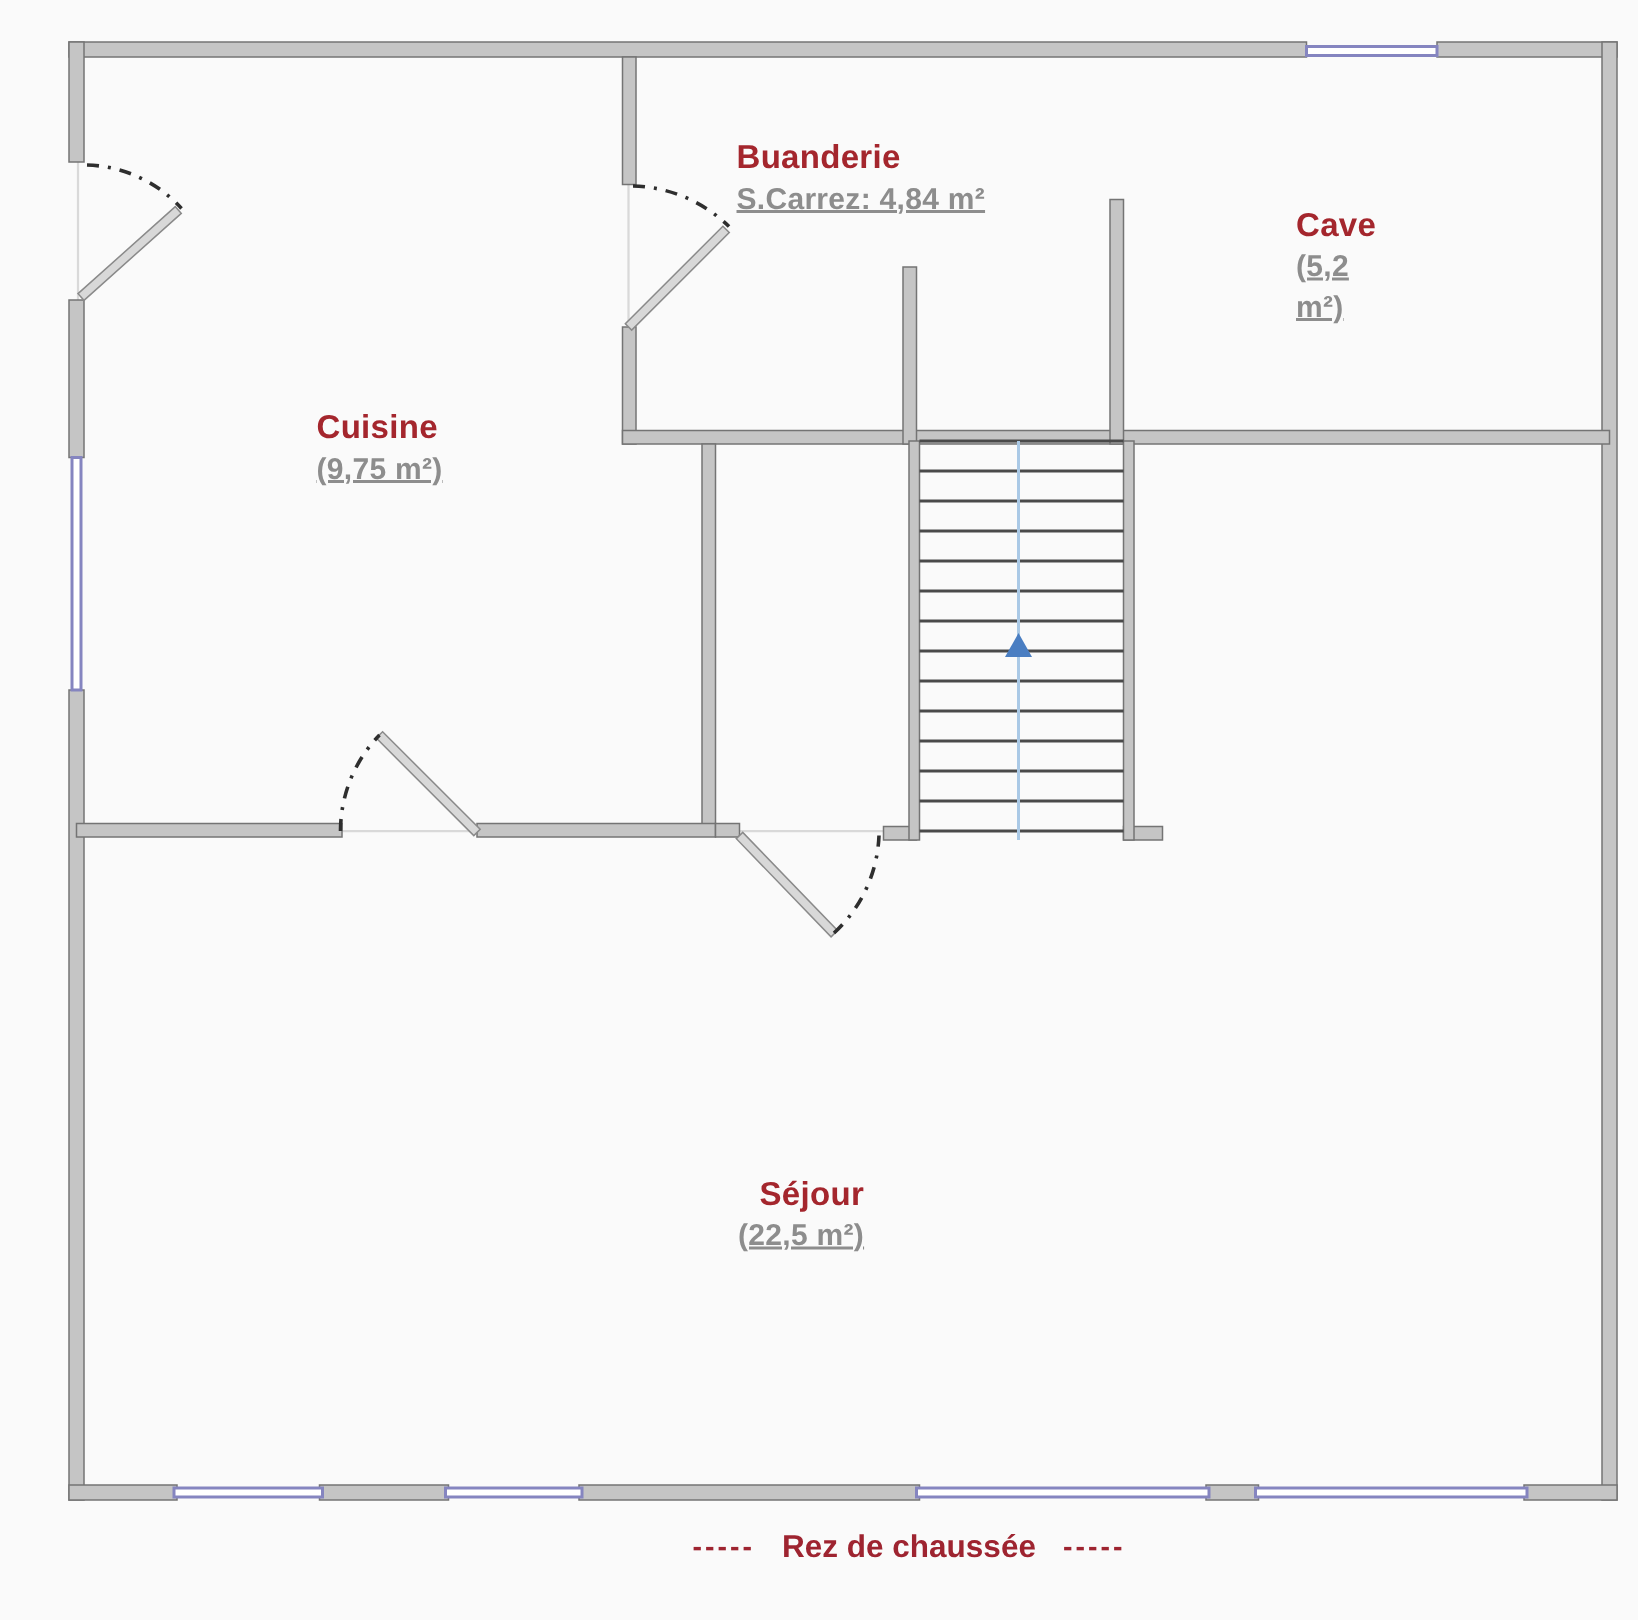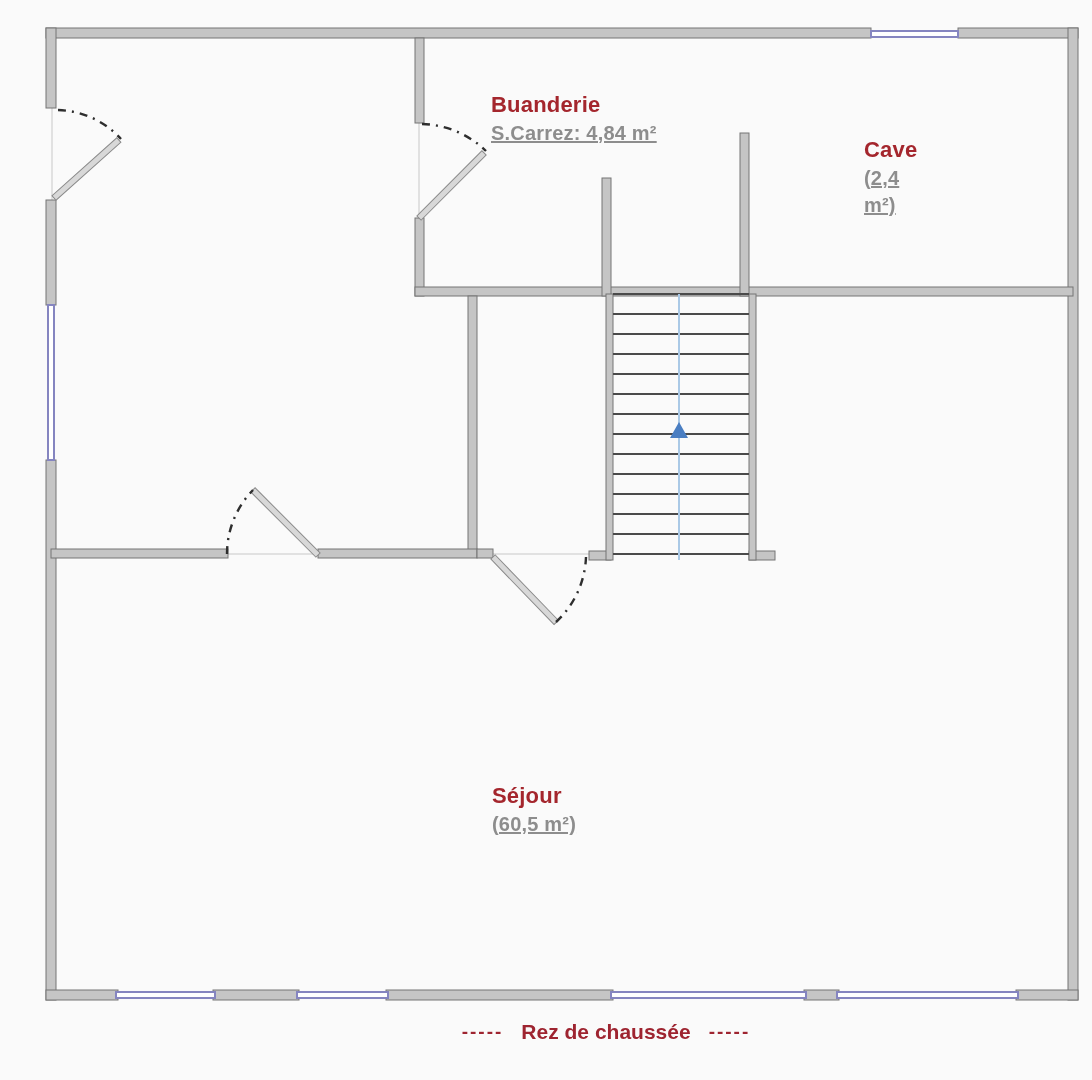--- a/index.html
+++ b/index.html
@@ -28,21 +28,21 @@
   .arc{fill:none;stroke:#2e2e2e;stroke-width:2.4;stroke-dasharray:8 6 2 6;}
   .tread{stroke:var(--stair-tread);stroke-width:2;}
   .axis{stroke:var(--stair-axis);stroke-width:2;}
   .room-label{position:absolute;line-height:1.35;}
   .room-name{color:var(--room-label);font-weight:bold;font-size:22px;letter-spacing:.2px;}
   .room-area{color:var(--area-text);font-weight:600;font-size:20px;letter-spacing:.2px;text-decoration:underline;}
   .lbl-buanderie{left:475px;top:90px;}
   .lbl-cave{left:848px;top:135px;}
   .lbl-cuisine{left:195px;top:270px;}
   .lbl-cellier{left:477px;top:383px;}
-  .lbl-sejour{left:476px;top:781px;}
+  .lbl-sejour{left:476px;top:781px;text-align:right;}
   .caption{
     position:absolute;left:330px;top:1020px;width:520px;
     display:flex;justify-content:center;align-items:center;gap:18px;
     color:#9e2430;font-weight:bold;font-size:21px;
   }
   .caption .dashes{letter-spacing:2px;font-size:19px;}
 </style>
 </head>
 <body>
 
@@ -135,28 +135,32 @@
     </g>
   </svg>
 
   <div class="room-label lbl-buanderie">
     <div class="room-name">Buanderie</div>
     <div class="room-area">S.Carrez: 4,84 m²</div>
   </div>
 
   <div class="room-label lbl-cave">
     <div class="room-name">Cave</div>
-    <div class="room-area">(2,4 m²)</div>
+    <div class="room-area">(5,2 m²)</div>
   </div>
 
+  <div class="room-label lbl-cuisine">
+    <div class="room-name">Cuisine</div>
+    <div class="room-area">(9,75 m²)</div>
+  </div>
 
 
   <div class="room-label lbl-sejour">
     <div class="room-name">Séjour</div>
-    <div class="room-area">(60,5 m²)</div>
+    <div class="room-area">(22,5 m²)</div>
   </div>
 
   <div class="caption">
     <span class="dashes">-----</span>
     <span>Rez de chaussée</span>
     <span class="dashes">-----</span>
   </div>
 
 </div>
 

